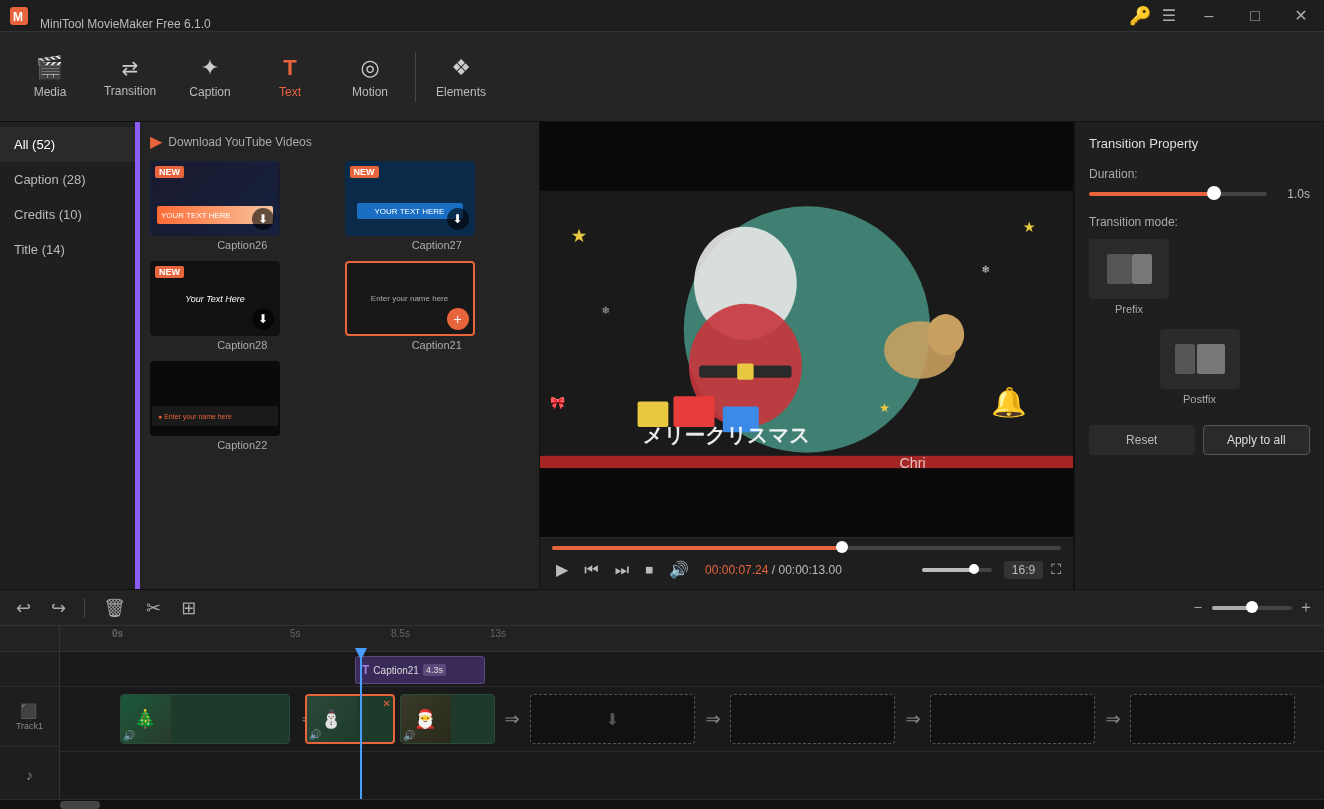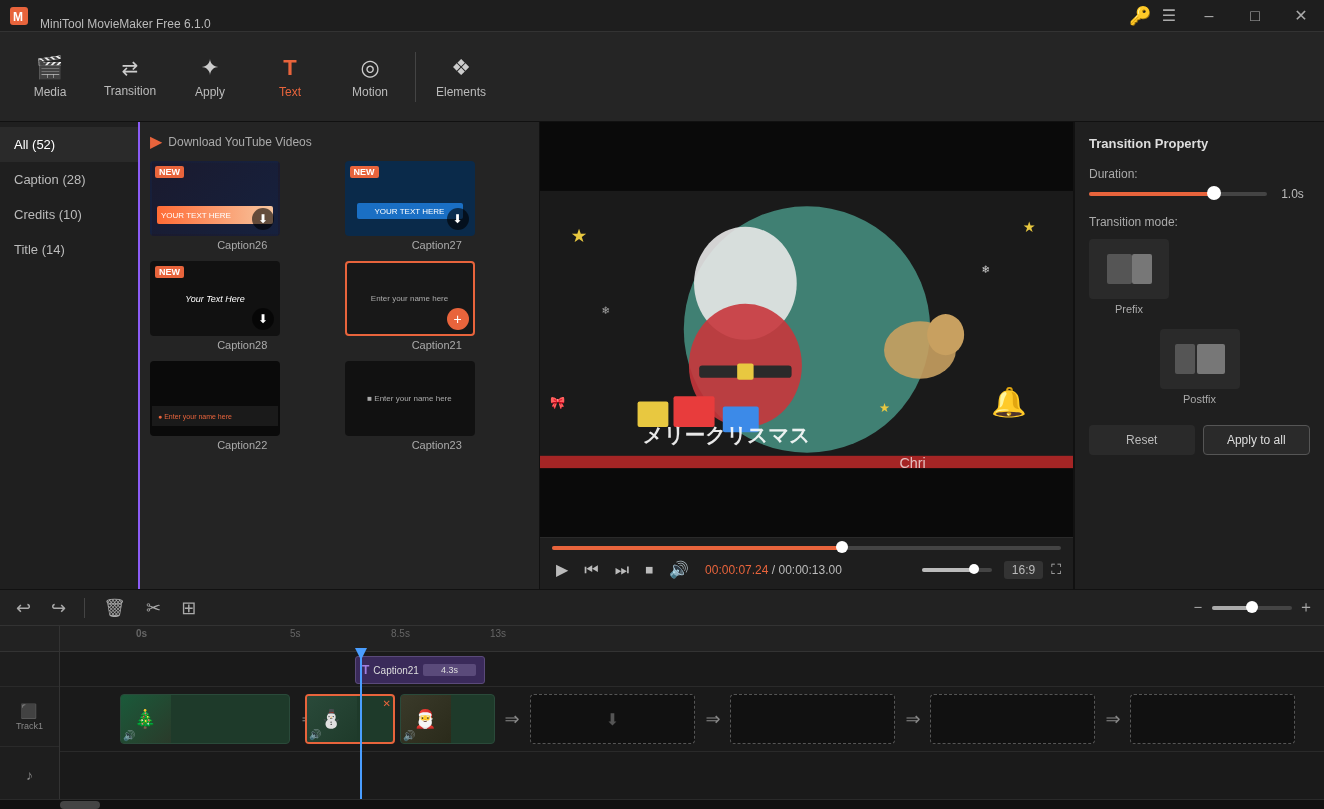--- a/index.html
+++ b/index.html
@@ -28,21 +28,21 @@
     .toolbar-item .icon { font-size: 22px; }
     .toolbar-item .label { font-size: 12px; color: #bbb; }
     .toolbar-item.active .label { color: #e8643c; }
     .toolbar-divider { width: 1px; height: 50px; background: #444; margin: 0 5px; }
 
     
     #content { display: flex; width: 100%; height: calc(809px - 32px - 90px - 220px); }
 
     
     #left-panel { width: 540px; height: 100%; display: flex; border-right: 1px solid #111; }
-    #sidebar { width: 140px; background: #1f1f1f; border-right: 2px solid #8b5cf6; padding-top: 5px; }
+    #sidebar { width: 140px; background: #1f1f1f; border-right: 5px solid #8b5cf6; padding-top: 5px; }
     .sidebar-item { padding: 10px 14px; font-size: 13px; cursor: pointer; color: #bbb; }
     .sidebar-item.active { color: #fff; background: #2a2a2a; }
 
     #media-grid { flex: 1; background: #242424; overflow-y: auto; padding: 10px; }
     .download-bar { display: flex; align-items: center; gap: 6px; font-size: 12px; color: #aaa; margin-bottom: 10px; cursor: pointer; }
     .grid-container { display: grid; grid-template-columns: 1fr 1fr; gap: 10px; }
     .media-item { cursor: pointer; }
     .media-thumb { width: 130px; height: 75px; background: #1a1a1a; border-radius: 4px; position: relative; overflow: hidden; display: flex; align-items: center; justify-content: center; border: 2px solid transparent; }
     .media-thumb .new-badge { position: absolute; top: 3px; left: 3px; background: #e8643c; color: #fff; font-size: 9px; font-weight: bold; padding: 1px 4px; border-radius: 2px; }
     .media-thumb .download-btn { position: absolute; bottom: 4px; right: 4px; background: rgba(0,0,0,0.6); border-radius: 50%; width: 22px; height: 22px; display: flex; align-items: center; justify-content: center; font-size: 12px; color: #fff; }
@@ -82,25 +82,25 @@
     #time-total { color: #bbb; }
     #volume-control { display: flex; align-items: center; gap: 4px; margin-left: auto; }
     #volume-slider-container { width: 70px; height: 4px; background: #444; border-radius: 2px; position: relative; cursor: pointer; }
     #volume-fill { height: 100%; background: #bbb; border-radius: 2px; width: 75%; }
     #volume-thumb { position: absolute; top: -4px; left: 75%; width: 10px; height: 10px; background: #fff; border-radius: 50%; transform: translateX(-50%); }
     #aspect-btn { font-size: 12px; color: #bbb; background: #333; border: none; border-radius: 3px; padding: 2px 8px; cursor: pointer; margin-left: 8px; }
     #fullscreen-btn { background: none; border: none; color: #bbb; font-size: 14px; cursor: pointer; margin-left: 4px; }
 
     
     #right-panel { width: 250px; background: #1f1f1f; padding: 14px; border-left: 1px solid #111; }
-    #right-panel-title { font-size: 13px; color: #ddd; margin-bottom: 16px; font-weight: 700; }
+    #right-panel-title { font-size: 13px; color: #ddd; margin-bottom: 16px; font-weight: 400; }
     .prop-label { font-size: 12px; color: #aaa; margin-bottom: 6px; }
     .prop-row { display: flex; align-items: center; gap: 8px; margin-bottom: 14px; }
     #duration-slider { flex: 1; height: 4px; background: #444; border-radius: 2px; position: relative; cursor: pointer; }
-    #duration-value { font-size: 12px; color: #bbb; min-width: 35px; text-align: center; }
+    #duration-value { font-size: 12px; color: #bbb; min-width: 35px; text-align: right; }
     #mode-label { font-size: 12px; color: #aaa; margin-bottom: 10px; }
     .mode-options { display: flex; gap: 10px; margin-bottom: 14px; }
     .mode-card { width: 80px; height: 60px; background: #2a2a2a; border-radius: 4px; display: flex; flex-direction: column; align-items: center; justify-content: center; cursor: pointer; border: 2px solid transparent; position: relative; overflow: hidden; }
     .mode-card.active { border-color: #e8643c; }
     .mode-card-label { font-size: 11px; color: #aaa; margin-top: 4px; }
     .mode-visual { width: 60px; height: 35px; display: flex; align-items: center; justify-content: center; }
     .overlap-l { width: 25px; height: 30px; background: #555; border-radius: 2px; }
     .overlap-r { width: 25px; height: 30px; background: #777; border-radius: 2px; margin-left: -8px; }
     .prefix-l { width: 25px; height: 30px; background: #555; border-radius: 2px; }
     .prefix-r { width: 20px; height: 30px; background: #777; border-radius: 2px; }
@@ -138,21 +138,21 @@
     #track-rows { position: relative; }
     .track-row { height: 60px; display: flex; align-items: center; border-bottom: 1px solid #2a2a2a; position: relative; }
     .track-row.caption-row { height: 35px; }
     .track-row.music-row { height: 55px; }
     .clip { height: 50px; position: absolute; border-radius: 4px; overflow: hidden; display: flex; align-items: center; background: #2a3a2a; border: 1px solid #3a4a3a; }
     .clip-sound-icon { position: absolute; bottom: 2px; left: 2px; font-size: 10px; color: rgba(255,255,255,0.7); }
     .transition-icon { width: 30px; height: 50px; display: flex; align-items: center; justify-content: center; color: #aaa; font-size: 16px; flex-shrink: 0; }
     .drop-zone { width: 165px; height: 50px; border: 1px dashed #555; border-radius: 4px; display: flex; align-items: center; justify-content: center; background: #111; }
     .drop-zone-icon { font-size: 16px; color: #555; }
     .caption-clip { height: 28px; position: absolute; border-radius: 3px; background: #3a2a5a; border: 1px solid #5a4a7a; display: flex; align-items: center; padding: 0 6px; font-size: 10px; color: #ddd; gap: 4px; }
-    .caption-clip .time-badge { background: #5a4a7a; font-size: 9px; padding: 1px 18px; border-radius: 2px; }
+    .caption-clip .time-badge { background: #5a4a7a; font-size: 9px; padding: 1px 3px; border-radius: 2px; }
     .clip-green1 { background: #1e3a2a; border-color: #2a4a3a; }
     .clip-green2 { background: #1e3a2a; border-color: #2a4a3a; }
     .clip-green3 { background: #1e3a2a; border-color: #2a4a3a; }
     .clip-x { position: absolute; top: 2px; right: 2px; font-size: 10px; color: #e8643c; }
 
     
     #timeline-content::-webkit-scrollbar { height: 8px; }
     #timeline-content::-webkit-scrollbar-track { background: #111; }
     #timeline-content::-webkit-scrollbar-thumb { background: #444; border-radius: 4px; }
 
@@ -190,21 +190,21 @@
   <div class="toolbar-item">
     <span class="icon">🎬</span>
     <span class="label">Media</span>
   </div>
   <div class="toolbar-item">
     <span class="icon" style="font-size:20px;">⇄</span>
     <span class="label">Transition</span>
   </div>
   <div class="toolbar-item">
     <span class="icon">✦</span>
-    <span class="label">Apply</span>
+    <span class="label">Caption</span>
   </div>
   <div class="toolbar-item active">
     <span class="icon" style="font-size:22px;color:#e8643c;font-weight:bold;">T</span>
     <span class="label" style="color:#e8643c;">Text</span>
   </div>
   <div class="toolbar-item">
     <span class="icon">◎</span>
     <span class="label">Motion</span>
   </div>
   <div class="toolbar-divider"></div>
@@ -267,26 +267,20 @@
           <div class="media-label">Caption21</div>
         </div>
 
         <div class="media-item">
           <div class="media-thumb caption22">
             <div class="caption22-bar">● Enter your name here</div>
           </div>
           <div class="media-label">Caption22</div>
         </div>
 
-        <div class="media-item">
-          <div class="media-thumb caption23">
-            <span class="caption23-text">■ Enter your name here</span>
-          </div>
-          <div class="media-label">Caption23</div>
-        </div>
       </div>
     </div>
   </div>
 
   <div id="player-section">
     <div id="video-preview">
       
       <svg width="100%" height="100%" viewBox="0 0 519 270" xmlns="http://www.w3.org/2000/svg">
 
         <rect width="519" height="270" fill="#1a1a1a"></rect>
@@ -424,21 +418,21 @@
         </div>
         <div class="track-label-music">
           <span>♪</span>
         </div>
       </div>
     </div>
 
     <div id="timeline-content">
 
       <div id="ruler" style="position:relative;height:26px;background:#222;border-bottom:1px solid #333;min-width:1200px;">
-        <span class="ruler-mark" style="left:76px;font-weight:bold;">0s</span>
+        <span class="ruler-mark" style="left:52px;font-weight:bold;">0s</span>
         <span class="ruler-mark" style="left:230px;">5s</span>
         <span class="ruler-mark" style="left:331px;">8.5s</span>
         <span class="ruler-mark" style="left:430px;">13s</span>
       </div>
 
       <div id="track-rows" style="min-width:1200px;position:relative;">
 
         <div id="playhead" style="position:absolute;top:0;bottom:0;left:300px;width:2px;background:#4a9eff;z-index:20;">
           <div id="playhead-top" style="position:absolute;top:-4px;left:-5px;width:12px;height:12px;background:#4a9eff;clip-path:polygon(0 0,100% 0,50% 100%);"></div>
         </div>

